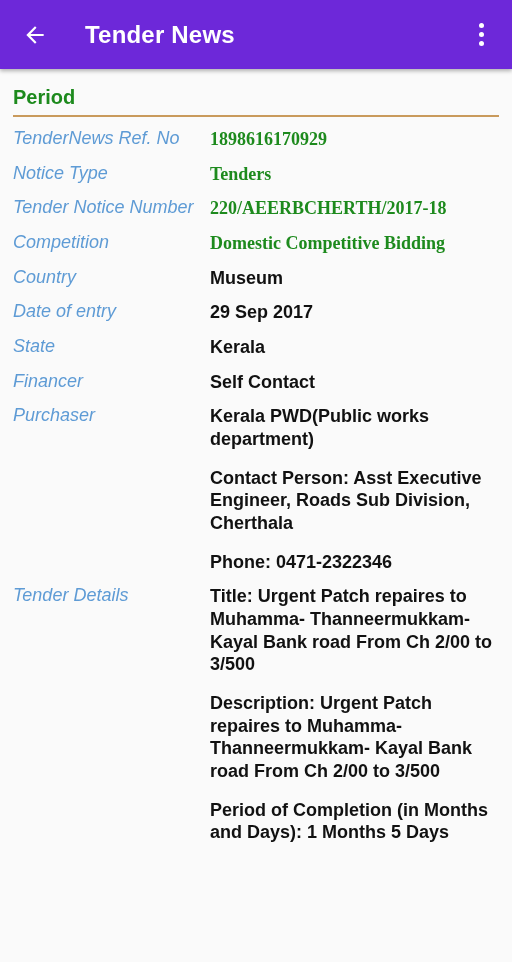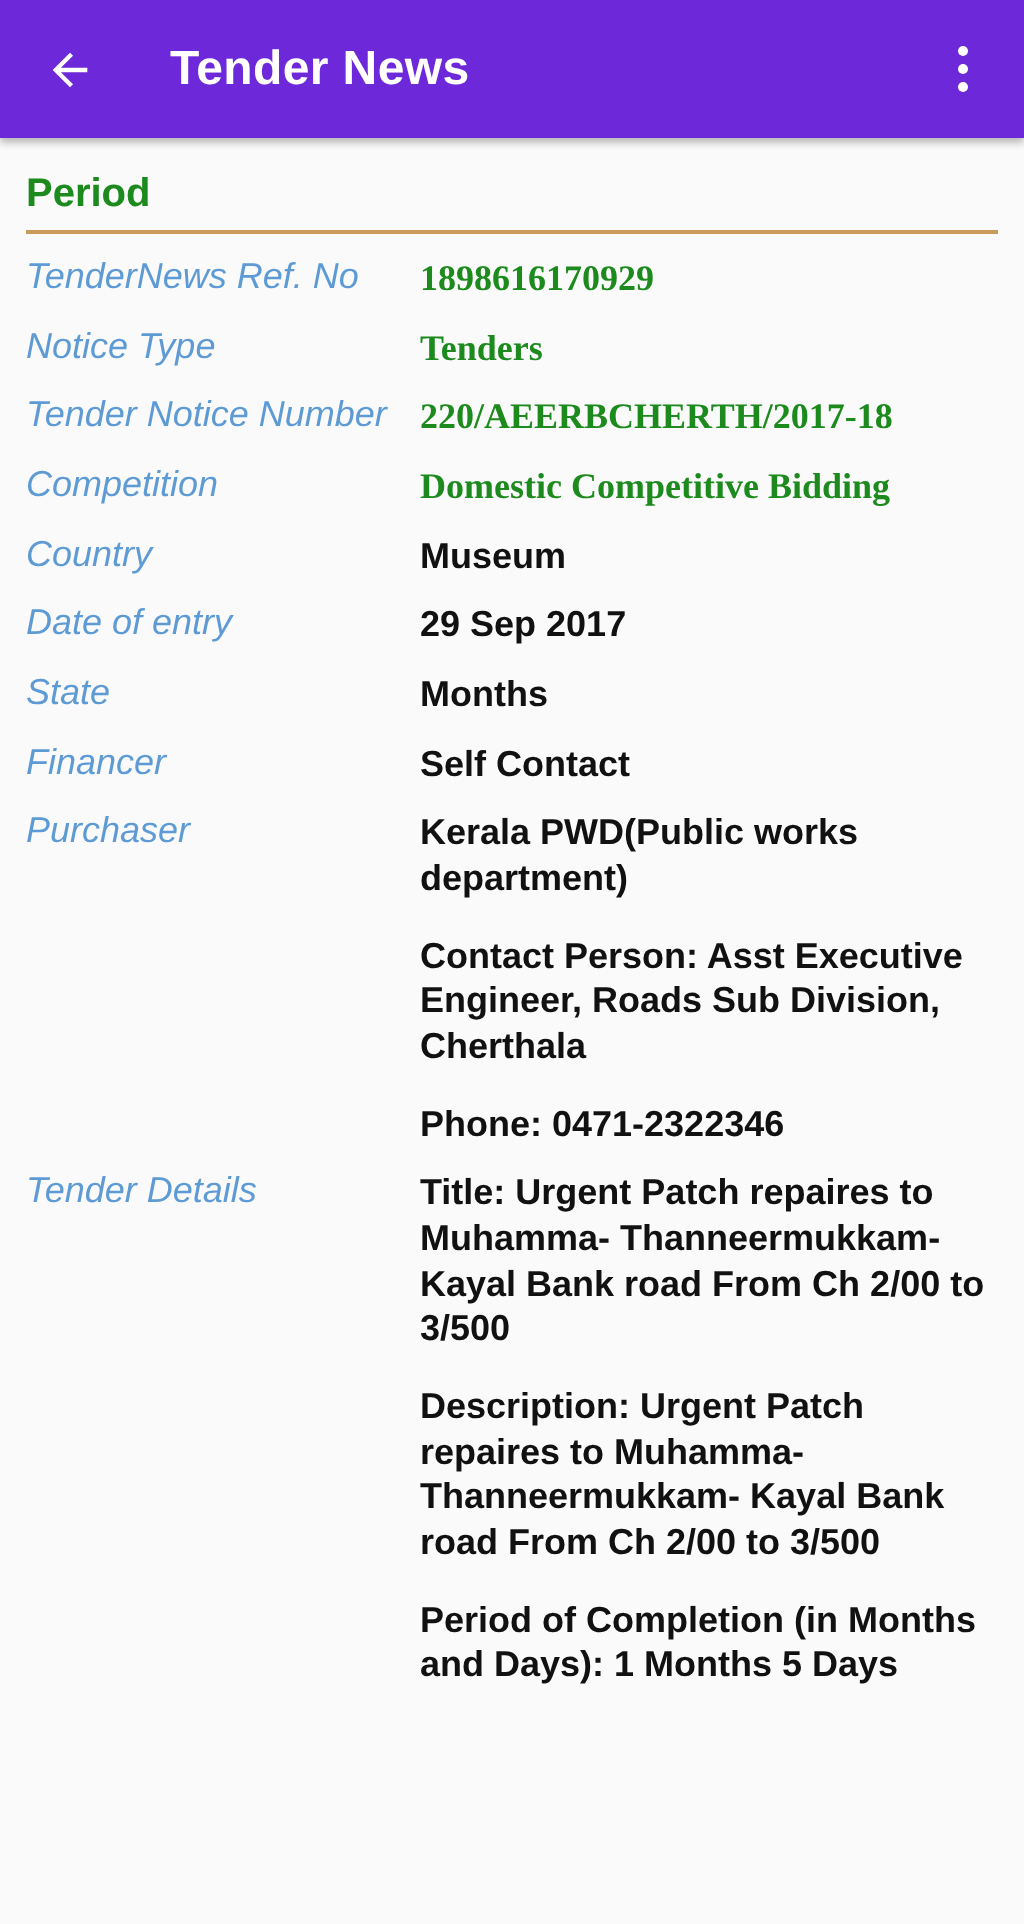--- a/index.html
+++ b/index.html
@@ -172,21 +172,21 @@
       <div class="value">Museum</div>
     </div>
 
     <div class="row">
       <div class="label">Date of entry</div>
       <div class="value">29 Sep 2017</div>
     </div>
 
     <div class="row">
       <div class="label">State</div>
-      <div class="value">Months</div>
+      <div class="value">Kerala</div>
     </div>
 
     <div class="row">
       <div class="label">Financer</div>
       <div class="value">Self Contact</div>
     </div>
 
     <div class="row">
       <div class="label">Purchaser</div>
       <div class="value">

